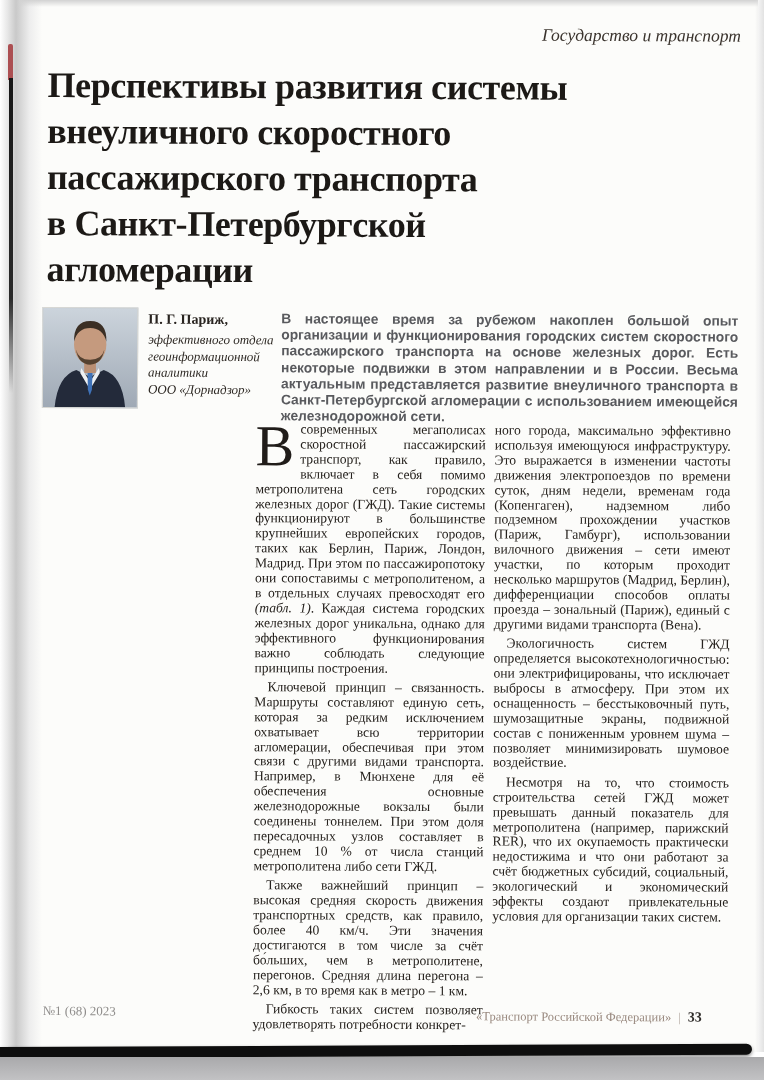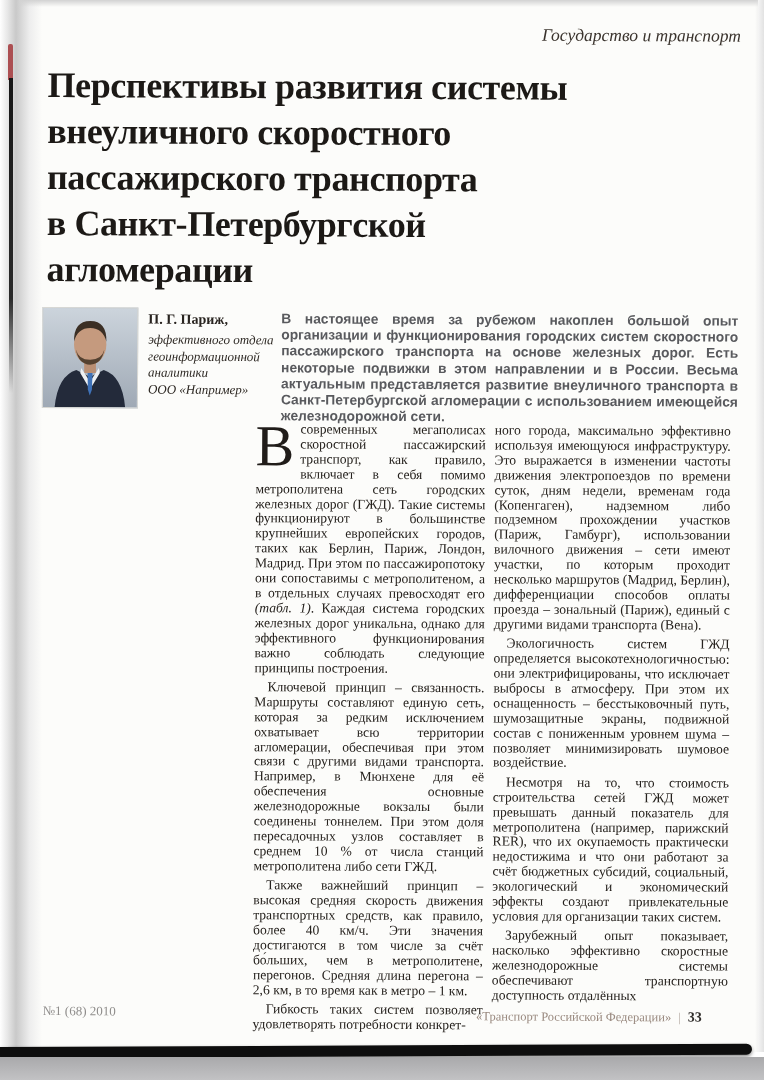--- a/index.html
+++ b/index.html
@@ -152,41 +152,40 @@
           <path d="M12,101 Q15,69 34,63 L48,70 L62,63 Q81,69 84,101 Z" fill="#232a3a"></path>
           <polygon points="39,61 48,75 57,61 58,66 48,83 38,66" fill="#eef0f2"></polygon>
           <polygon points="45.5,66 50.5,66 50,83 47.8,89 45.8,83" fill="#3f72b8"></polygon>
         </svg>
       </div>
       <div class="author-text">
         <div class="author-name">П. Г. Париж,</div>
         <div class="author-role">эффективного отдела</div>
         <div class="author-role">геоинформационной</div>
         <div class="author-role">аналитики</div>
-        <div class="author-role">ООО «Например»</div>
+        <div class="author-role">ООО «Дорнадзор»</div>
       </div>
     </div>
 
     <div class="lead-paragraph">В настоящее время за рубежом накоплен большой опыт организации и функционирования городских систем скоростного пассажирского транспорта на основе железных дорог. Есть некоторые подвижки в этом направлении и в России. Весьма актуальным представляется развитие внеуличного транспорта в Санкт-Петербургской агломерации с использованием имеющейся железнодорожной сети.</div>
 
     <div class="body-column col-left">
       <p class="first"><span class="drop-cap">В</span><span>современных мегаполисах скоростной пассажирский транспорт, как правило, включает в себя помимо метрополитена сеть городских железных дорог (ГЖД). Такие системы функционируют в большинстве крупнейших европейских городов, таких как Берлин, Париж, Лондон, Мадрид. При этом по пассажиропотоку они сопоставимы с метрополитеном, а в отдельных случаях превосходят его </span><i>(табл. 1)</i><span>. Каждая система городских железных дорог уникальна, однако для эффективного функционирования важно соблюдать следующие принципы построения.</span></p>
       <p>Ключевой принцип – связанность. Маршруты составляют единую сеть, которая за редким исключением охватывает всю территории агломерации, обеспечивая при этом связи с другими видами транспорта. Например, в Мюнхене для её обеспечения основные железнодорожные вокзалы были соединены тоннелем. При этом доля пересадочных узлов составляет в среднем 10 % от числа станций метрополитена либо сети ГЖД.</p>
       <p>Также важнейший принцип – высокая средняя скорость движения транспортных средств, как правило, более 40 км/ч. Эти значения достигаются в том числе за счёт бо́льших, чем в метрополитене, перегонов. Средняя длина перегона – 2,6 км, в то время как в метро – 1 км.</p>
       <p>Гибкость таких систем позволяет удовлетворять потребности конкрет-</p>
     </div>
 
     <div class="body-column col-right">
       <p class="first">ного города, максимально эффективно используя имеющуюся инфраструктуру. Это выражается в изменении частоты движения электропоездов по времени суток, дням недели, временам года (Копенгаген), надземном либо подземном прохождении участков (Париж, Гамбург), использовании вилочного движения – сети имеют участки, по которым проходит несколько маршрутов (Мадрид, Берлин), дифференциации способов оплаты проезда – зональный (Париж), единый с другими видами транспорта (Вена).</p>
       <p>Экологичность систем ГЖД определяется высокотехнологичностью: они электрифицированы, что исключает выбросы в атмосферу. При этом их оснащенность – бесстыковочный путь, шумозащитные экраны, подвижной состав с пониженным уровнем шума – позволяет минимизировать шумовое воздействие.</p>
       <p>Несмотря на то, что стоимость строительства сетей ГЖД может превышать данный показатель для метрополитена (например, парижский RER), что их окупаемость практически недостижима и что они работают за счёт бюджетных субсидий, социальный, экологический и экономический эффекты создают привлекательные условия для организации таких систем.</p>
-      <p>Зарубежный опыт показывает, насколько эффективно скоростные железнодорожные системы обеспечивают транспортную доступность отдалённых</p>
     </div>
 
-    <div class="footer-issue">№1 (68) 2010</div>
+    <div class="footer-issue">№1 (68) 2023</div>
     <div class="footer-right">
       <span>«Транспорт Российской Федерации»</span><span class="sep">|</span><span class="footer-page-number">33</span>
     </div>
 
   </div>
 
   <div class="bottom-book-edge"></div>
   <div class="scanner-background"></div>
 
 </div>

